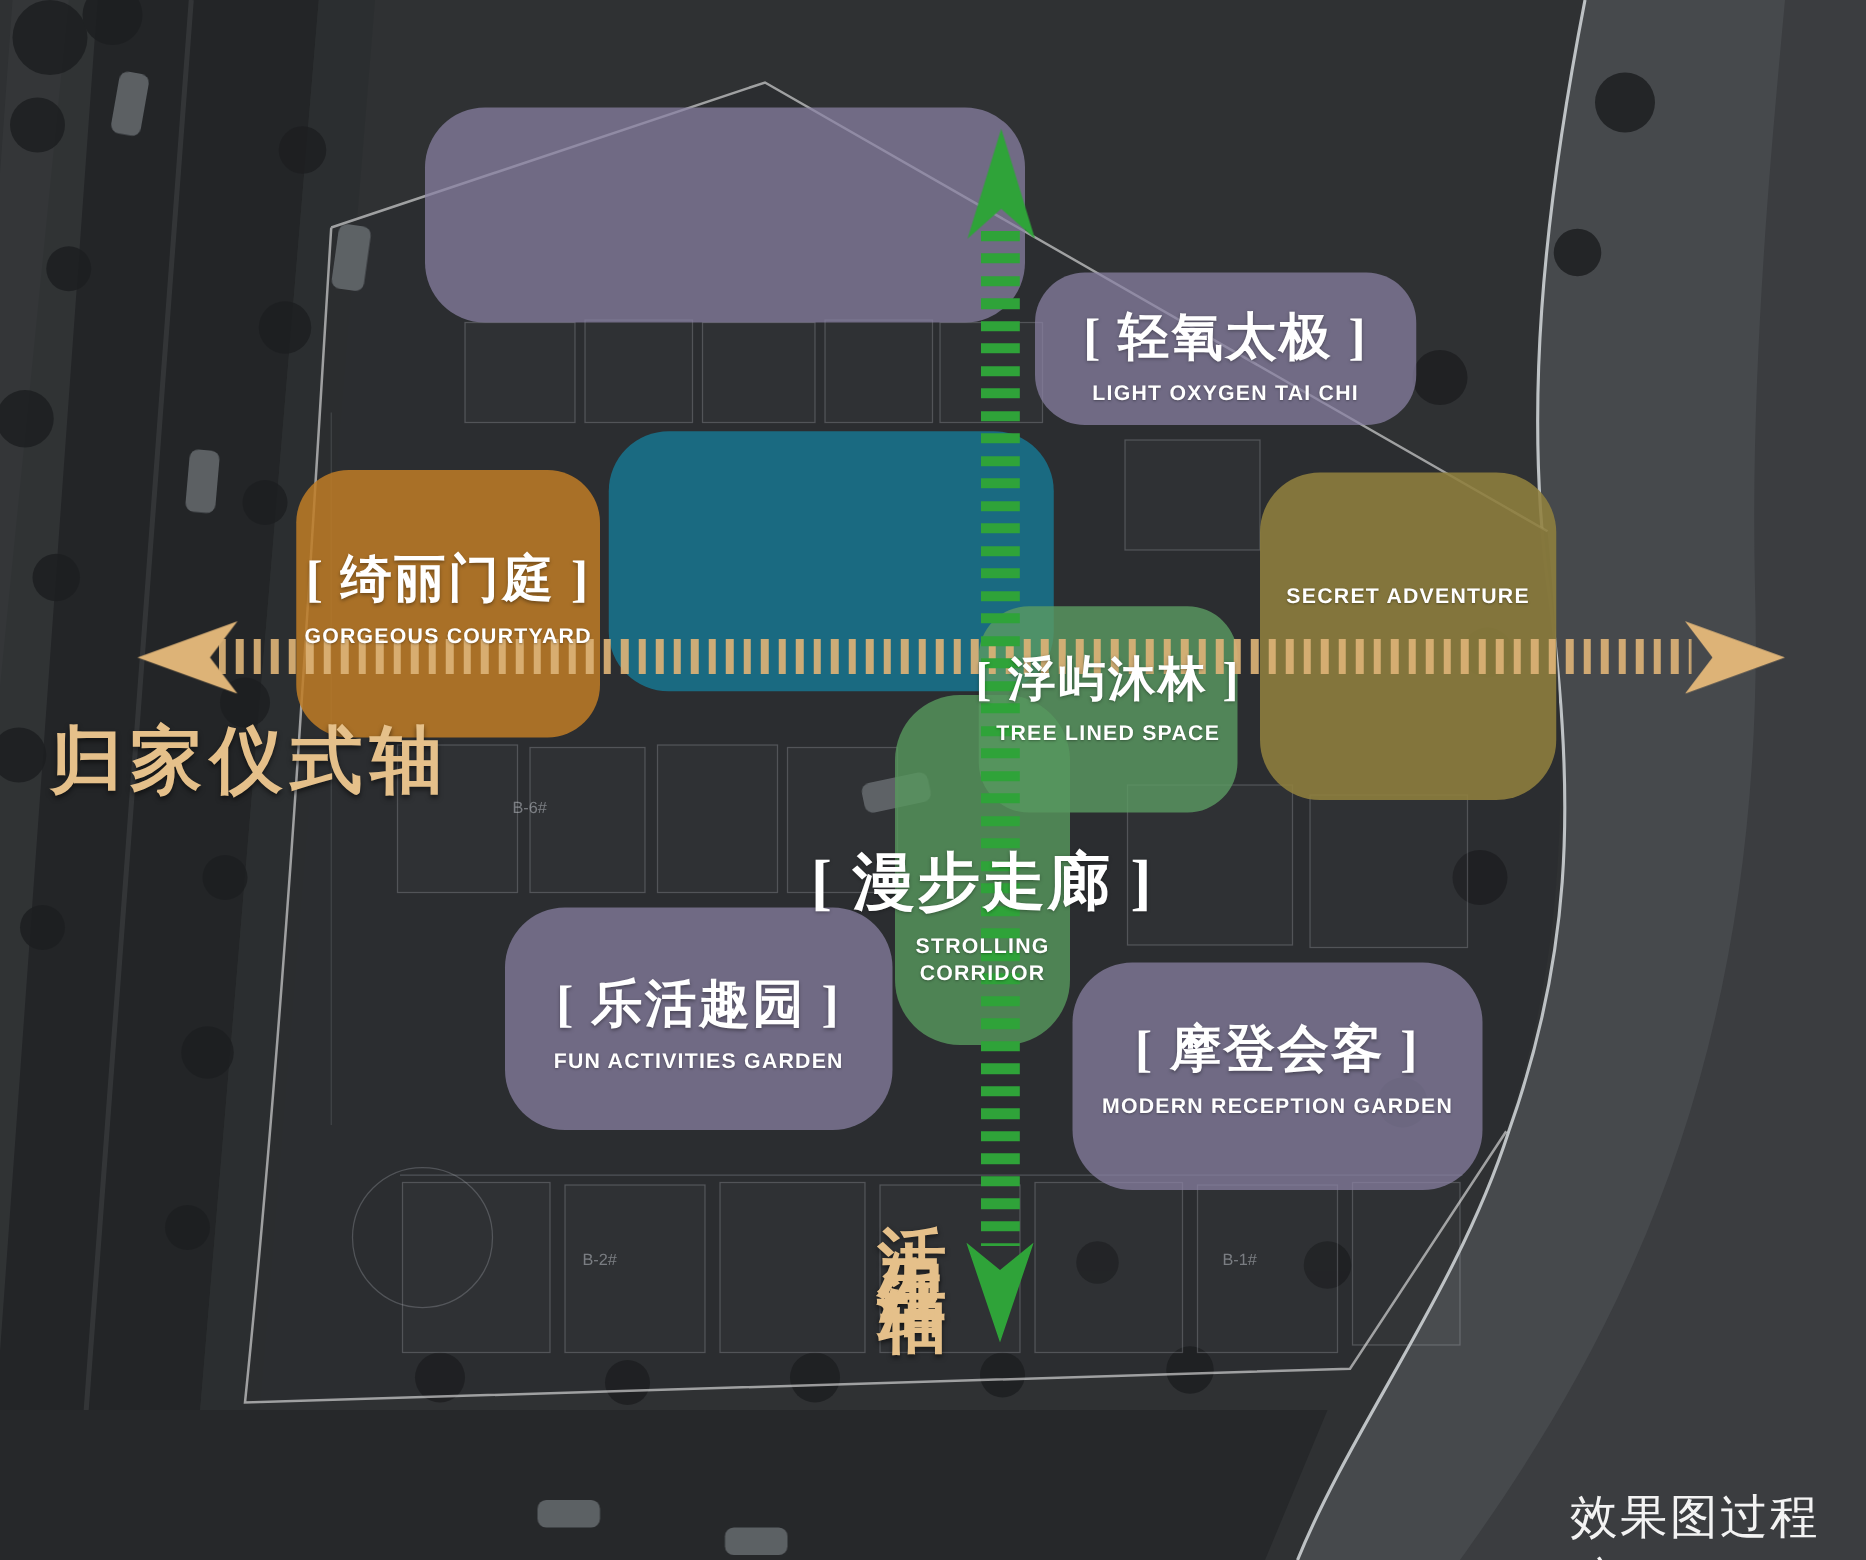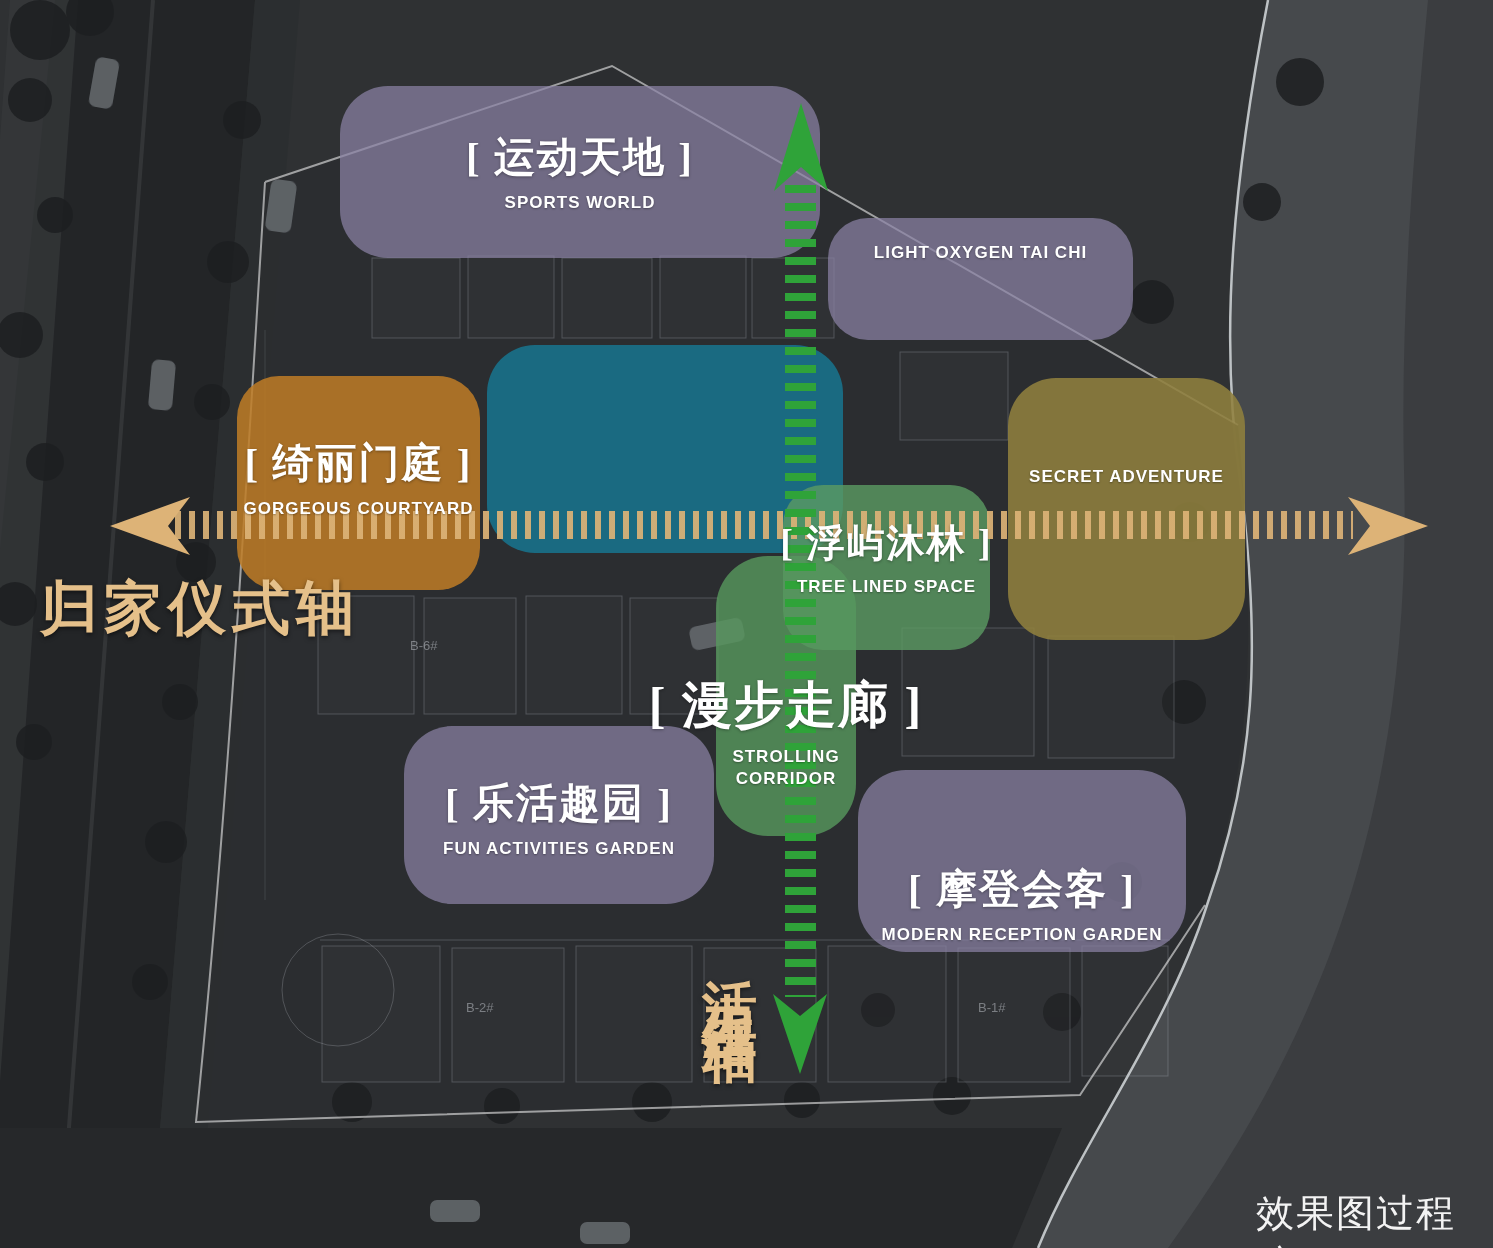--- a/index.html
+++ b/index.html
@@ -57,21 +57,21 @@
   .l-sports    {left:340px;top:130px;width:480px;}
   .l-taichi    {left:828px;top:242px;width:305px;}
   .l-vacation  {left:487px;top:386px;width:356px;}
   .l-gorgeous  {left:237px;top:436px;width:243px;}
   .l-secret    {left:1008px;top:466px;width:237px;}
   .l-treelined {left:783px;top:518px;width:207px;justify-content:flex-end;}
   .l-treelined .zh{font-size:38px;}
   .l-strolling {left:716px;top:672px;width:140px;}
   .l-strolling .zh{font-size:50px;}
   .l-fun       {left:404px;top:776px;width:310px;}
-  .l-modern    {left:858px;top:862px;width:328px;text-align:right;}
+  .l-modern    {left:858px;top:812px;width:328px;text-align:right;}
 
   
   .axis-title{
     z-index:9;color:var(--axis-label,#e5c08a);
     font-family:"Liberation Serif","DejaVu Serif",serif;font-weight:700;
     text-shadow:0 2px 4px rgba(0,0,0,.5);
   }
   .axis-title.h{left:40px;top:570px;font-size:58px;letter-spacing:6px;}
   .axis-title.v{
     left:692px;top:936px;font-size:55px;letter-spacing:12px;
@@ -195,25 +195,22 @@
   </svg>
 
   <div class="v-dashes"></div>
   <svg class="dart dart-green dart-up" width="54" height="88" viewBox="0 0 54 88">
     <path d="M27,0 L0,88 L27,64 L54,88 Z" fill="currentColor"></path>
   </svg>
   <svg class="dart dart-green dart-down" width="54" height="80" viewBox="0 0 54 80">
     <path d="M27,80 L0,0 L27,22 L54,0 Z" fill="currentColor"></path>
   </svg>
 
-  <div class="zlabel l-sports">
-    <span class="zh">[ 运动天地 ]</span>
-    <span class="en">SPORTS WORLD</span>
-  </div>
   <div class="zlabel l-taichi">
+    <span class="zh">[ 轻氧太极 ]</span>
     <span class="en">LIGHT OXYGEN TAI CHI</span>
   </div>
   <div class="zlabel l-gorgeous">
     <span class="zh">[ 绮丽门庭 ]</span>
     <span class="en">GORGEOUS COURTYARD</span>
   </div>
   <div class="zlabel l-secret">
     <span class="en">SECRET ADVENTURE</span>
   </div>
   <div class="zlabel l-treelined">

